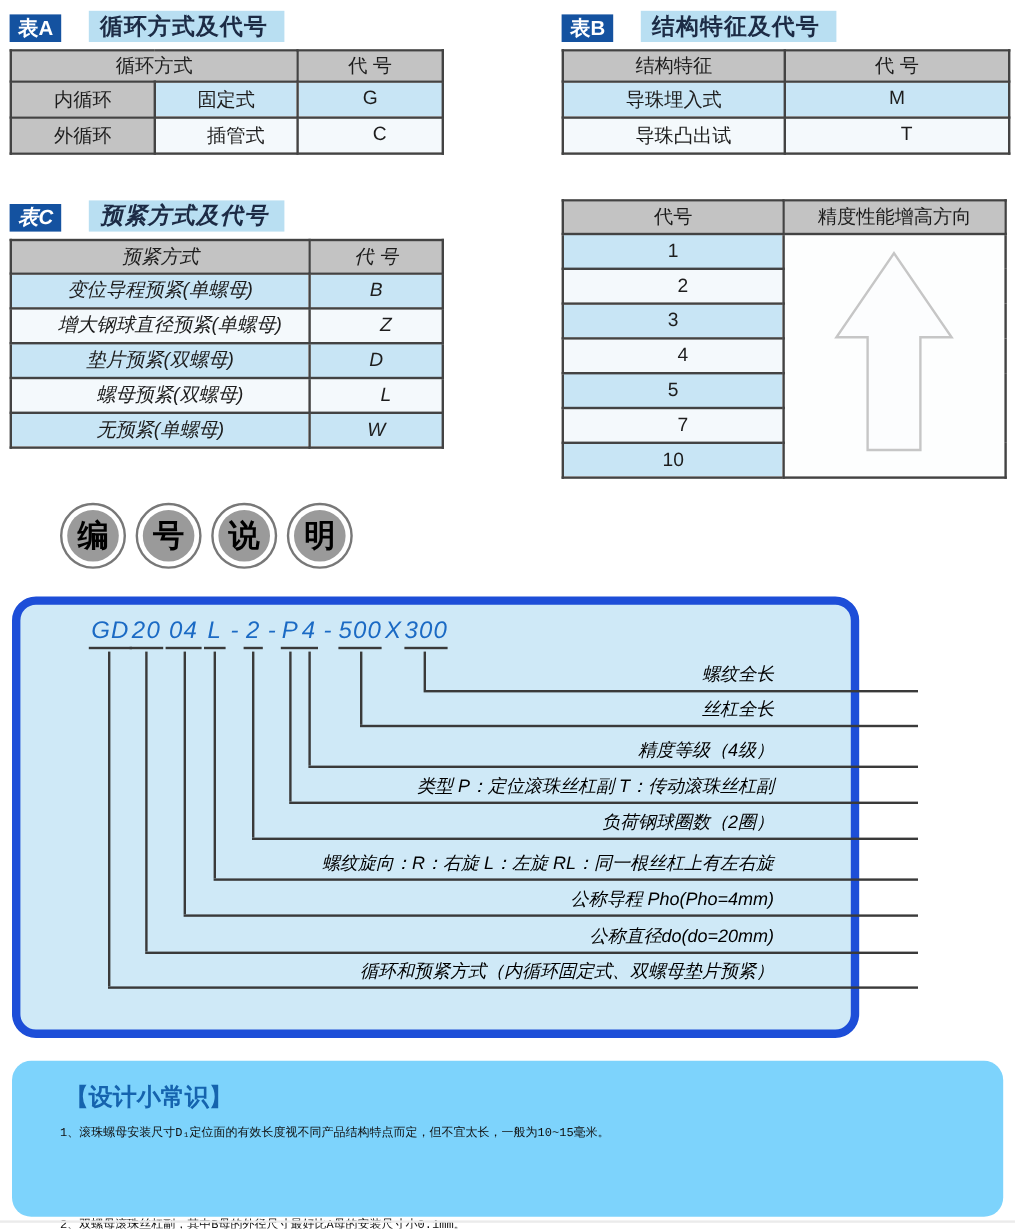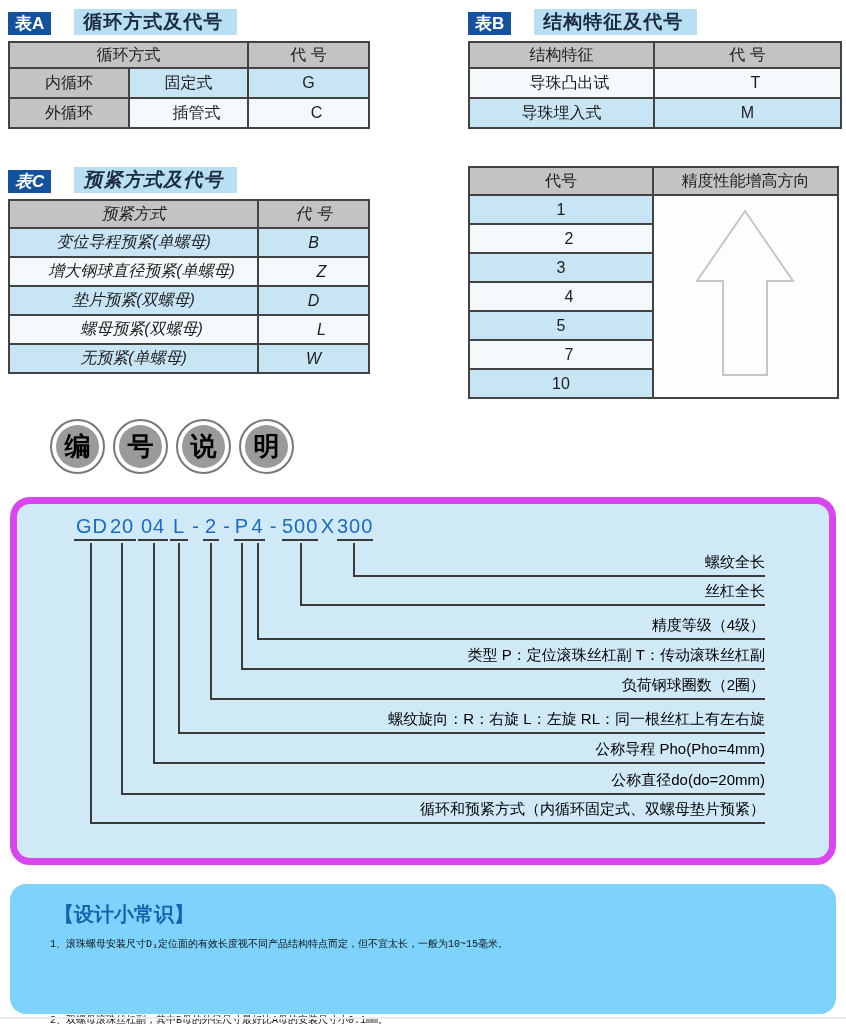--- a/index.html
+++ b/index.html
@@ -27,22 +27,22 @@
 
   
   .badges{position:absolute;left:50px;top:419px;display:flex;gap:8px;}
   .badge{width:55px;height:55px;border-radius:50%;border:2px solid #787878;background:#ffffff;
          display:flex;align-items:center;justify-content:center;box-sizing:border-box;}
   .badge-disc{width:43px;height:43px;border-radius:50%;background:#9a9a9a;
               display:flex;align-items:center;justify-content:center;
               color:#000;font-size:26px;font-weight:bold;}
 
   
-  .panel{position:absolute;left:10px;top:497px;width:826px;height:368px;box-sizing:border-box;
-         background:#cfe9f7;border:7px solid #d946ef;border-radius:20px;}
+  .panel{position:absolute;left:10px;top:497px;width:706px;height:368px;box-sizing:border-box;
+         background:#cfe9f7;border:7px solid #1d4ed8;border-radius:20px;font-style:italic;}
   .seg{position:absolute;top:9px;height:28px;line-height:26px;text-align:center;
        font-size:20px;color:#1b6ac4;letter-spacing:1px;box-sizing:border-box;}
   .seg.u{border-bottom:2px solid #3a3a3a;}
   .callout .v{position:absolute;width:2px;background:#3a3a3a;top:39px;left:var(--x);
               height:calc(var(--y) - 39px);}
   .callout .h{position:absolute;height:2px;background:#3a3a3a;top:var(--y);left:var(--x);
               width:calc(748px - var(--x));}
   .callout .lbl{position:absolute;right:64px;top:calc(var(--y) - 22px);font-size:15px;
                 color:#000;white-space:nowrap;}
 
@@ -100,26 +100,26 @@
       <colgroup>
           <col style="width:185px">
           <col style="width:187px">
         </colgroup>
       <tbody>
           <tr class="hdrA">
         <th class="g">结构特征</th>
         <th class="g">代 号</th>
       </tr>
       <tr class="rowA">
+        <td class="b">导珠埋入式</td>
+        <td class="b">M</td>
+      </tr>
+      <tr class="rowA">
         <td class="w">导珠凸出试</td>
         <td class="w">T</td>
-      </tr>
-      <tr class="rowA">
-        <td class="b">导珠埋入式</td>
-        <td class="b">M</td>
       </tr>
     </tbody>
       </table>
   </div>
 
   <div class="tbl-block" style="left:8px;top:166px;font-style:italic;">
     <div class="tbl-head">
       <span class="tbl-tag">表C</span>
       <span class="tbl-strip">预紧方式及代号</span>
     </div>

